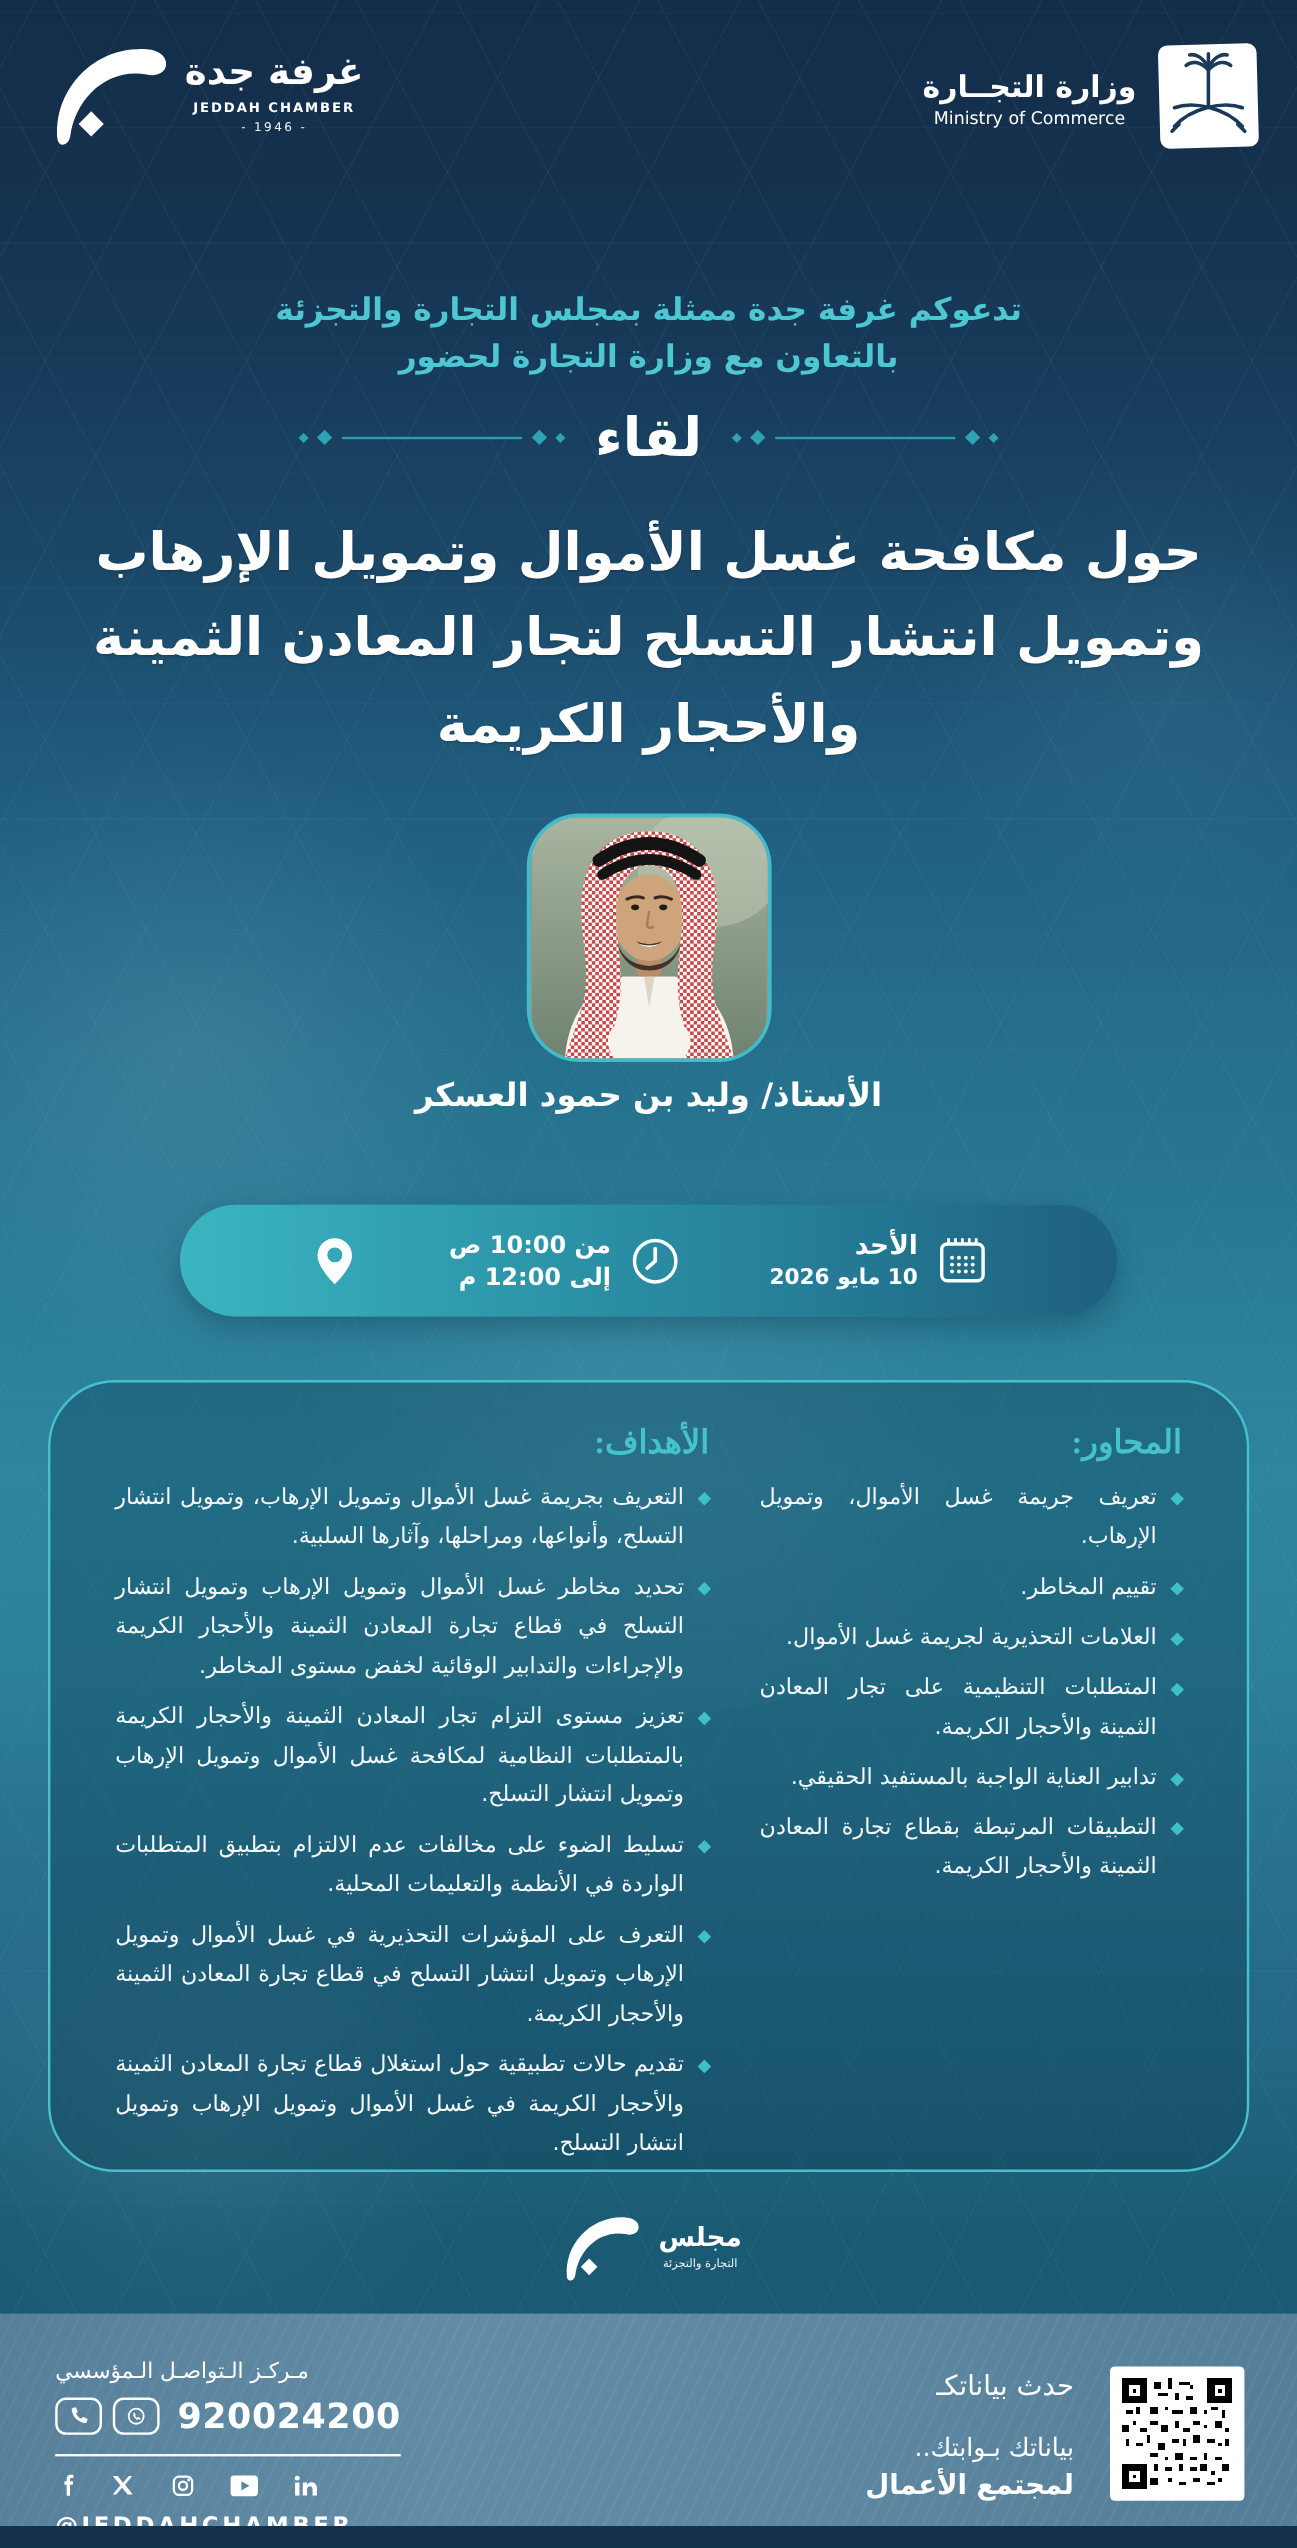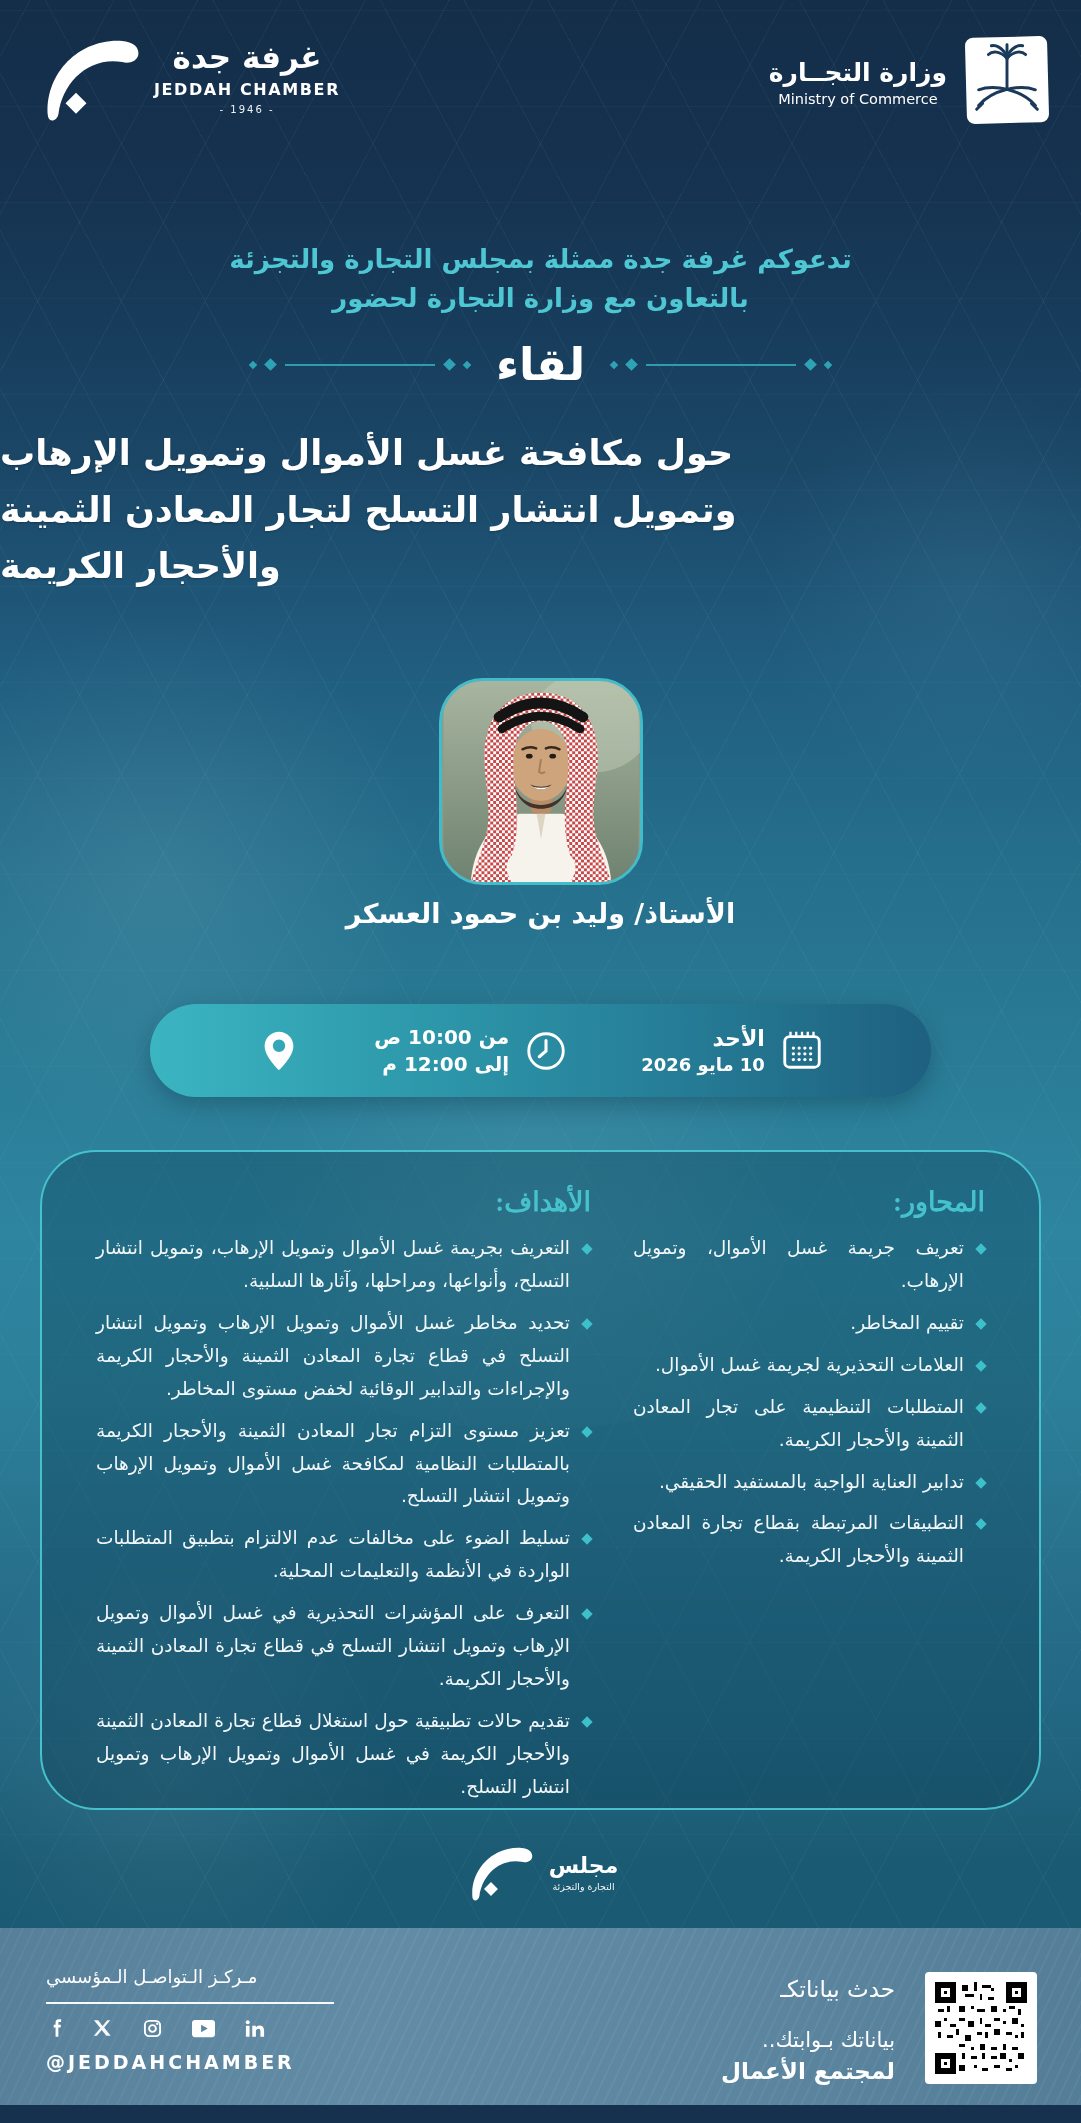--- a/index.html
+++ b/index.html
@@ -22,40 +22,40 @@
   .blob{position:absolute;border-radius:50%;pointer-events:none;}
   .b1{left:-120px;top:620px;width:560px;height:520px;background:radial-gradient(circle,rgba(150,195,210,.16),transparent 70%);}
   .b2{left:180px;top:1000px;width:700px;height:430px;background:radial-gradient(circle,rgba(160,205,215,.12),transparent 70%);}
   .b3{right:-100px;top:380px;width:420px;height:420px;background:radial-gradient(circle,rgba(90,160,185,.14),transparent 70%);}
   .b4{left:-80px;top:1560px;width:500px;height:420px;background:radial-gradient(circle,rgba(170,205,215,.10),transparent 70%);}
 
   
   .jc-logo{position:absolute;left:34px;top:26px;display:flex;align-items:center;gap:8px;}
   .jc-text{display:flex;flex-direction:column;align-items:center;}
   .jc-ar{font-size:31px;font-weight:bold;line-height:1;margin-bottom:7px;}
-  .jc-en{font-size:16px;font-weight:bold;letter-spacing:1.6px;}
+  .jc-en{font-size:11px;font-weight:bold;letter-spacing:1.6px;}
   .jc-year{font-size:10px;letter-spacing:2px;margin-top:5px;opacity:.95;}
   .mc-logo{position:absolute;right:30px;top:32px;display:flex;align-items:center;gap:16px;}
   .mc-text{display:flex;flex-direction:column;align-items:center;}
   .mc-ar{font-size:25px;font-weight:bold;margin-bottom:4px;}
   .mc-en{font-size:14.5px;}
 
   
   .intro{position:absolute;left:0;right:0;top:240px;text-align:center;direction:rtl;
     color:#4ec7d2;font-weight:bold;font-size:26px;line-height:1.5;}
   .meet-row{position:absolute;left:0;right:0;top:338px;display:flex;align-items:center;justify-content:center;gap:26px;}
   .meet-word{font-size:45px;font-weight:bold;color:#fff;}
   .orn{display:flex;align-items:center;gap:10px;}
   .dmd{display:inline-block;background:#2fa3b6;transform:rotate(45deg);}
   .d9{width:9px;height:9px;} .d6{width:6px;height:6px;}
   .orn-line{width:150px;height:2px;background:#2d9cb0;}
 
   
-  .title{position:absolute;left:0;right:0;top:425px;text-align:left;direction:rtl;
-    font-size:35px;font-weight:bold;line-height:1.62;text-shadow:0 1px 2px rgba(0,0,0,.25);}
+  .title{position:absolute;left:0;right:0;top:425px;text-align:center;direction:rtl;
+    font-size:44px;font-weight:bold;line-height:1.62;text-shadow:0 1px 2px rgba(0,0,0,.25);}
 
   
   .photo{position:absolute;left:50%;transform:translateX(-50%);top:678px;width:204px;height:207px;
     border-radius:44px;border:3px solid #41bcc8;overflow:hidden;background:#8a9a8c;}
   .photo svg{display:block;width:100%;height:100%;}
   .sp-name{position:absolute;left:0;right:0;top:898px;text-align:center;direction:rtl;font-size:27px;font-weight:bold;}
   .sp-role{position:absolute;left:0;right:0;top:942px;text-align:center;direction:rtl;font-size:19px;font-weight:bold;color:#4cc5d0;}
 
   
   .bar{position:absolute;left:150px;top:1004px;width:781px;height:93px;border-radius:47px;
@@ -347,20 +347,34 @@
       <span class="cn-ar">مجلس</span>
       <span class="cn-sub">التجارة والتجزئة</span>
     </div>
   </div>
 
   <div class="band">
     <div class="tex"></div>
 
     <div class="contact">
       <div class="ct-label">مـركـز الـتواصـل الـمؤسسي</div>
+      <div class="ct-row">
+        <span class="ibox">
+          <svg viewBox="0 0 20 20" fill="#fff">
+              <path d="M6.6,2.2 C7,2 7.5,2.2 7.7,2.6 L9.1,5.4 C9.3,5.8 9.2,6.3 8.9,6.6 L7.8,7.7 C8.7,9.7 10.3,11.3 12.3,12.2 L13.4,11.1 C13.7,10.8 14.2,10.7 14.6,10.9 L17.4,12.3 C17.8,12.5 18,13 17.8,13.4 L17,15.4 C16.8,15.9 16.3,16.2 15.8,16.1 C8.9,15 5,11.1 3.9,4.2 C3.8,3.7 4.1,3.2 4.6,3 Z"></path>
+            </svg>
+        </span>
+        <span class="ibox">
+          <svg viewBox="0 0 20 20" fill="none" stroke="#fff" stroke-width="1.6">
+            <circle cx="10" cy="10" r="6.6"></circle>
+            <path d="M7.8,7 l1,1.8 -0.8,0.8 c0.7,1.3 1.6,2.2 3,2.9 l0.8,-0.9 1.9,0.9" stroke-width="1.4"></path>
+          </svg>
+        </span>
+        <span class="ct-num">920024200</span>
+      </div>
       <div class="ct-div"></div>
       <div class="soc">
         <svg viewBox="0 0 14 22" width="13">
             <path fill="#fff" d="M9,7 V5.2 C9,4.3 9.5,4 10.3,4 H12 V1 H9.6 C6.9,1 6,2.6 6,4.8 V7 H4 v3 h2 v10 h3 V10 h2.4 l.4,-3 Z"></path>
           </svg>
         <svg viewBox="0 0 22 20" width="20">
             <path fill="#fff" d="M1,1 h5 l5,6.5 L16.5,1 H20 L13,9.5 20.5,19 h-5 L10,12.3 4.5,19 H1 L8.5,10 Z" fill-rule="evenodd" opacity=".95" transform="scale(.95)"></path>
           </svg>
         <svg viewBox="0 0 20 20" width="19">
           <rect x="2" y="2" width="16" height="16" rx="4.5" fill="none" stroke="#fff" stroke-width="2"></rect>

